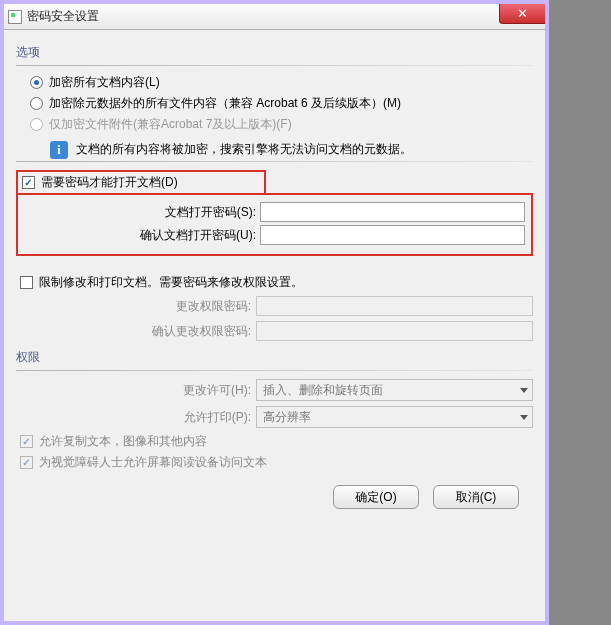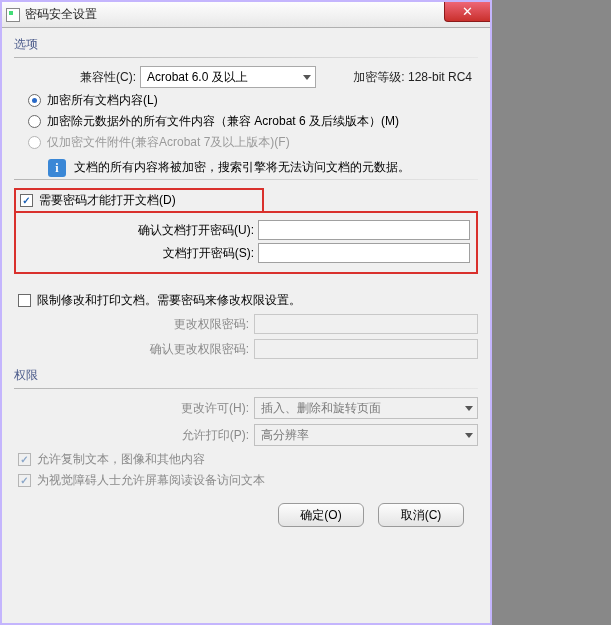--- a/index.html
+++ b/index.html
@@ -5,24 +5,24 @@
 * { box-sizing: border-box; margin: 0; padding: 0; }
 body {
   font-family: "Microsoft YaHei", "SimSun", Tahoma, sans-serif;
   font-size: 12px;
   background: #888;
   width: 611px;
   height: 625px;
   overflow: hidden;
 }
 .window {
-  width: 492px;
+  width: 549px;
   height: 625px;
   background: #4d7c0f;
-  border: 2px solid #c4b5fd;
+  border: 4px solid #c4b5fd;
   display: flex;
   flex-direction: column;
 }
 .titlebar {
   height: 26px;
   background: linear-gradient(to bottom, #fdfdfd, #e8e8e8);
   border-bottom: 1px solid #b0b0b0;
   display: flex;
   align-items: center;
   padding: 0 0 0 4px;
@@ -61,21 +61,21 @@
 }
 .content {
   flex: 1;
   background: #f0f0f0;
   padding: 6px 12px 10px 12px;
   overflow: hidden;
 }
 .group-label {
   color: #4a5a8a;
   font-size: 12px;
-  margin: 2px 0 4px 0;
+  margin: 8px 0 4px 0;
 }
 .divider {
   height: 1px;
   background: linear-gradient(to right, #b5b5b5, #e6e6e6);
   margin-bottom: 8px;
 }
 .row {
   display: flex;
   align-items: center;
   margin: 4px 0;
@@ -231,28 +231,20 @@
     <div class="close-btn">
       <span>✕</span>
     </div>
   </div>
 
   <div class="content">
 
     <div class="group-label">选项</div>
     <div class="divider"></div>
 
-    <div class="row">
-      <div class="label-right" style="width:126px">兼容性(C):</div>
-      <div class="combo" style="width:176px">
-        <span>Acrobat 6.0 及以上</span>
-        <span class="arrow"></span>
-      </div>
-      <span class="enc-label">加密等级: 128-bit RC4</span>
-    </div>
 
     <div class="radio-row">
       <span class="radio checked"></span>
       <span>加密所有文档内容(L)</span>
     </div>
     <div class="radio-row">
       <span class="radio"></span>
       <span>加密除元数据外的所有文件内容（兼容 Acrobat 6 及后续版本）(M)</span>
     </div>
     <div class="radio-row">
@@ -271,25 +263,25 @@
 
     <div class="hl-red first">
       <div class="check-row" style="margin:0">
         <span class="checkbox checked"></span>
         <span>需要密码才能打开文档(D)</span>
       </div>
     </div>
 
     <div class="pw-area">
       <div class="pw-row">
+        <div class="pw-label">文档打开密码(S):</div>
+        <input type="password" class="text-input" style="">
+      </div>
+      <div class="pw-row">
         <div class="pw-label">确认文档打开密码(U):</div>
-        <input type="password" class="text-input" style="">
-      </div>
-      <div class="pw-row">
-        <div class="pw-label">文档打开密码(S):</div>
         <input type="password" class="text-input" style="">
       </div>
     </div>
 
     <div class="check-row" style="margin-left:4px; margin-top:18px">
       <span class="checkbox"></span>
       <span>限制修改和打印文档。需要密码来修改权限设置。</span>
     </div>
 
     <div class="perm-row">

